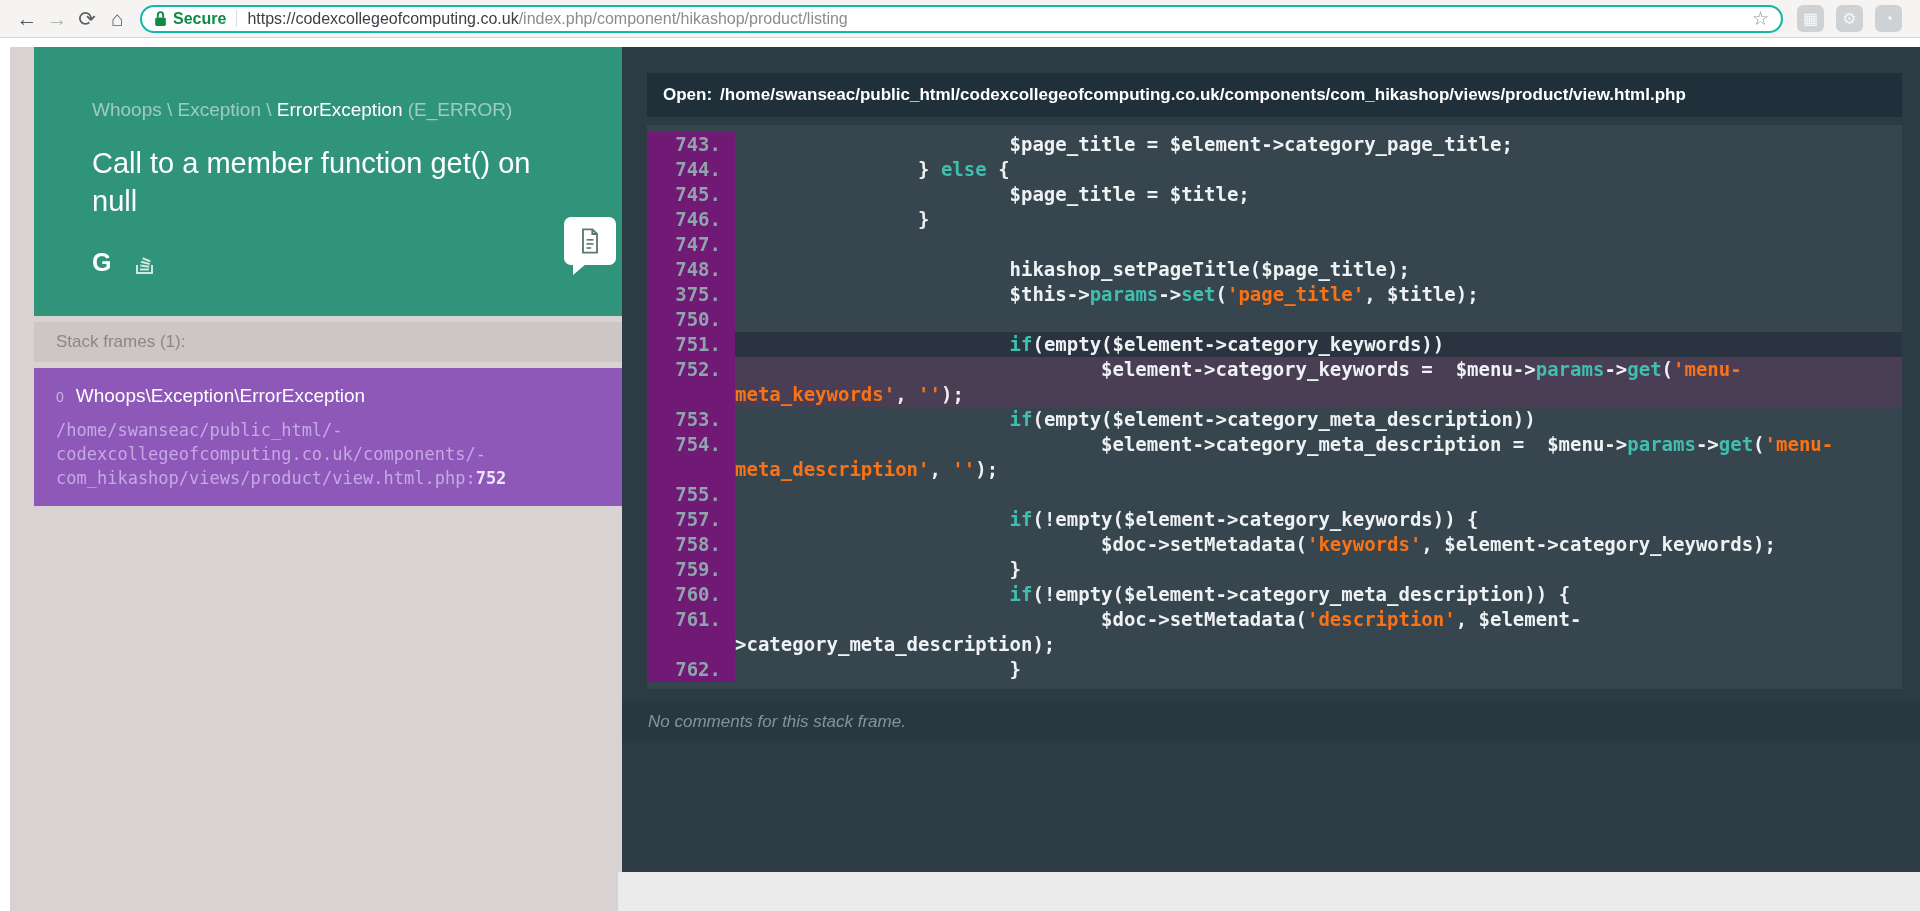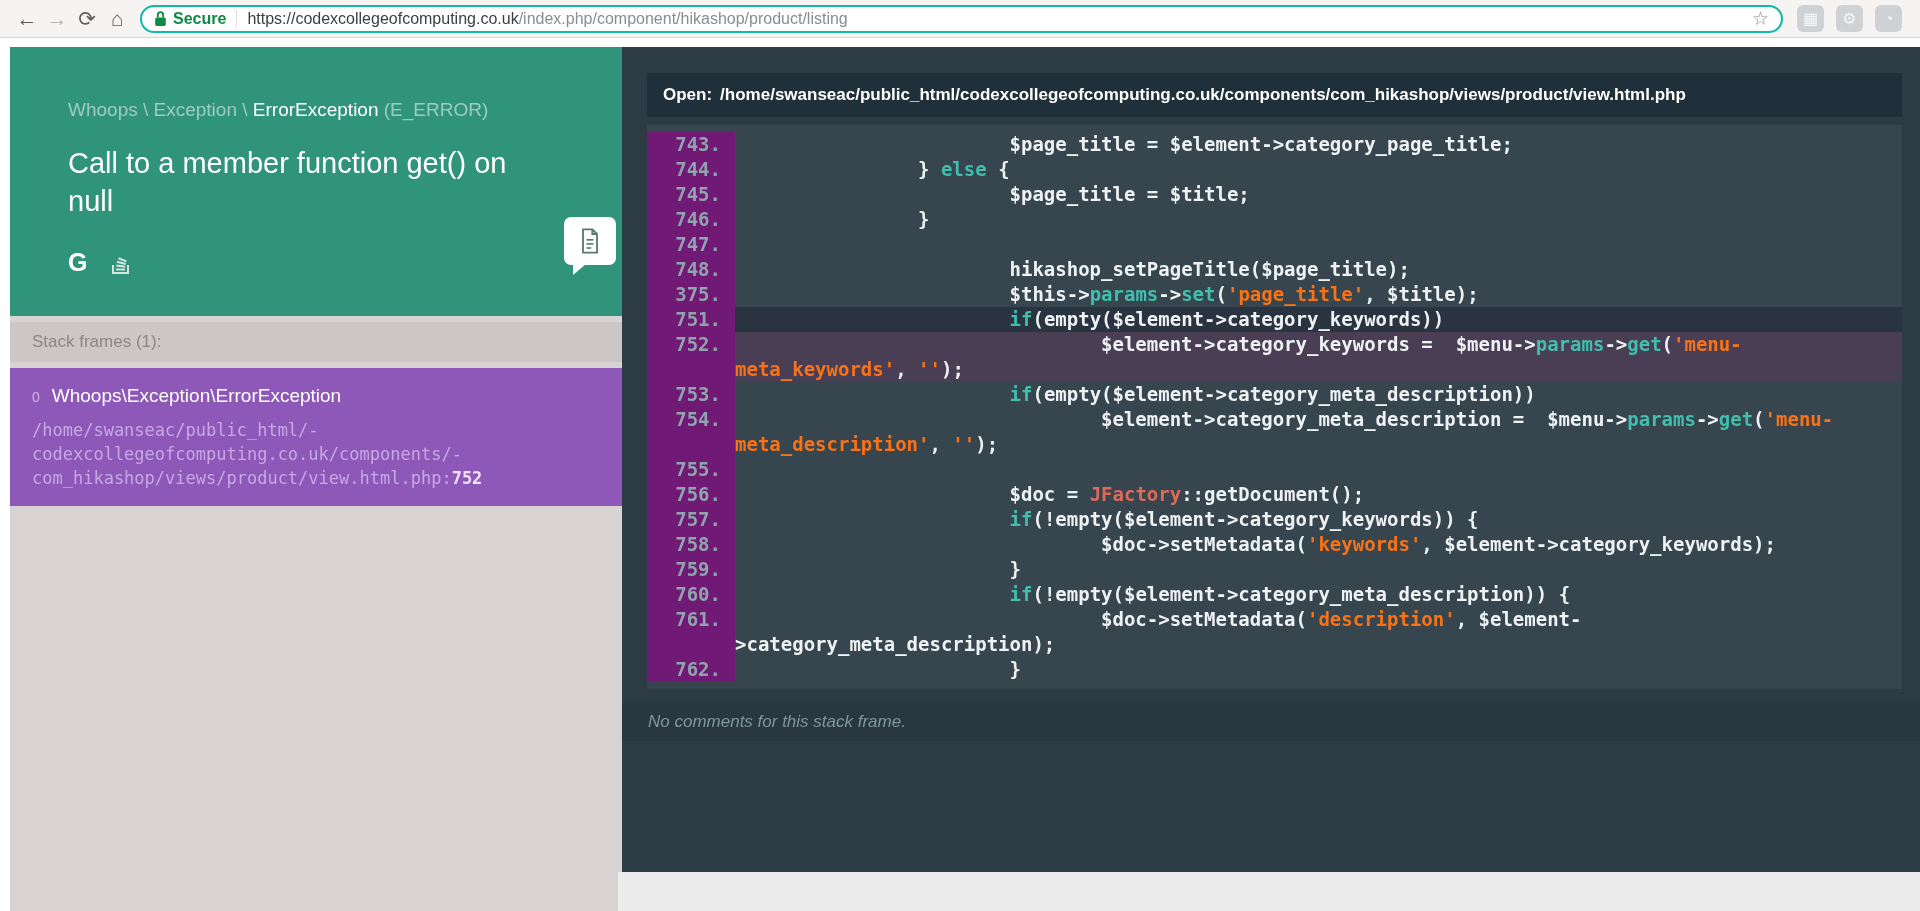--- a/index.html
+++ b/index.html
@@ -17,21 +17,21 @@
   .url-div { width:1px; height:17px; background:#dcdcdc; margin:0 10px; flex:0 0 auto; }
   .url { font-size:16px; white-space:nowrap; overflow:hidden; flex:1 1 auto; }
   .url .host { color:#3a3f44; }
   .url .path { color:#888d91; }
   .star { font-size:19px; color:#8a8d90; margin-left:10px; flex:0 0 auto; cursor:pointer; }
   .ext-row { display:flex; gap:12px; flex:0 0 auto; margin-right:6px; }
   .ext-ico { width:27px; height:27px; border-radius:6px; background:#cfd2d5; color:#f4f5f6;
              font-size:16px; display:flex; align-items:center; justify-content:center; cursor:pointer; }
 
   
-  .left-panel { position:absolute; left:10px; top:47px; bottom:0; width:688px; background:#d8d2d2; }
+  .left-panel { position:absolute; left:10px; top:47px; bottom:0; width:688px; background:#d8d2d2;padding-left:24px; }
   .exc-header { position:relative; background:#30947a; height:269px; padding:52px 40px 0 58px; }
   .crumb { font-size:19px; }
   .crumb .muted { color:rgba(255,255,255,0.52); }
   .crumb .cls { color:#ffffff; }
   .exc-msg { margin-top:24px; width:470px; color:#ffffff; font-size:29px; line-height:1.3; font-weight:400; }
   .exc-icons { margin-top:28px; display:flex; align-items:center; gap:24px; }
   .g-ico { color:#ffffff; font-weight:bold; font-size:25px; cursor:pointer; }
   .so-ico { cursor:pointer; display:inline-flex; }
   .copy-btn { position:absolute; right:82px; top:170px; width:52px; height:48px; background:#ffffff;
               border-radius:7px; display:flex; align-items:center; justify-content:center; cursor:pointer; }
@@ -164,20 +164,24 @@
             <div class="code-text"><span class="tk-p"></span></div>
           </div>
           <div class="code-row">
             <div class="ln">748.</div>
             <div class="code-text"><span class="tk-p">                        hikashop_setPageTitle($page_title);</span></div>
           </div>
           <div class="code-row">
             <div class="ln">375.</div>
             <div class="code-text"><span class="tk-p">                        $this-&gt;</span><span class="tk-k">params</span><span class="tk-p">-&gt;</span><span class="tk-k">set</span><span class="tk-p">(</span><span class="tk-s">'page_title'</span><span class="tk-p">, $title);</span></div>
           </div>
+          <div class="code-row">
+            <div class="ln">750.</div>
+            <div class="code-text"><span class="tk-p"></span></div>
+          </div>
           <div class="code-row row-hl-dark">
             <div class="ln">751.</div>
             <div class="code-text"><span class="tk-p">                        </span><span class="tk-k">if</span><span class="tk-p">(empty($element-&gt;category_keywords))</span></div>
           </div>
           <div class="code-row row-hl-active">
             <div class="ln">752.</div>
             <div class="code-text"><span class="tk-p">                                $element-&gt;category_keywords =  $menu-&gt;</span><span class="tk-k">params</span><span class="tk-p">-&gt;</span><span class="tk-k">get</span><span class="tk-p">(</span><span class="tk-s">'menu-meta_keywords'</span><span class="tk-p">, </span><span class="tk-s">''</span><span class="tk-p">);</span></div>
           </div>
           <div class="code-row">
             <div class="ln">753.</div>
@@ -185,24 +189,20 @@
           </div>
           <div class="code-row">
             <div class="ln">754.</div>
             <div class="code-text"><span class="tk-p">                                $element-&gt;category_meta_description =  $menu-&gt;</span><span class="tk-k">params</span><span class="tk-p">-&gt;</span><span class="tk-k">get</span><span class="tk-p">(</span><span class="tk-s">'menu-meta_description'</span><span class="tk-p">, </span><span class="tk-s">''</span><span class="tk-p">);</span></div>
           </div>
           <div class="code-row">
             <div class="ln">755.</div>
             <div class="code-text"><span class="tk-p"></span></div>
           </div>
           <div class="code-row">
-            <div class="ln">756.</div>
-            <div class="code-text"><span class="tk-p">                        $doc = </span><span class="tk-c">JFactory</span><span class="tk-p">::getDocument();</span></div>
-          </div>
-          <div class="code-row">
             <div class="ln">757.</div>
             <div class="code-text"><span class="tk-p">                        </span><span class="tk-k">if</span><span class="tk-p">(!empty($element-&gt;category_keywords)) {</span></div>
           </div>
           <div class="code-row">
             <div class="ln">758.</div>
             <div class="code-text"><span class="tk-p">                                $doc-&gt;setMetadata(</span><span class="tk-s">'keywords'</span><span class="tk-p">, $element-&gt;category_keywords);</span></div>
           </div>
           <div class="code-row">
             <div class="ln">759.</div>
             <div class="code-text"><span class="tk-p">                        }</span></div>

